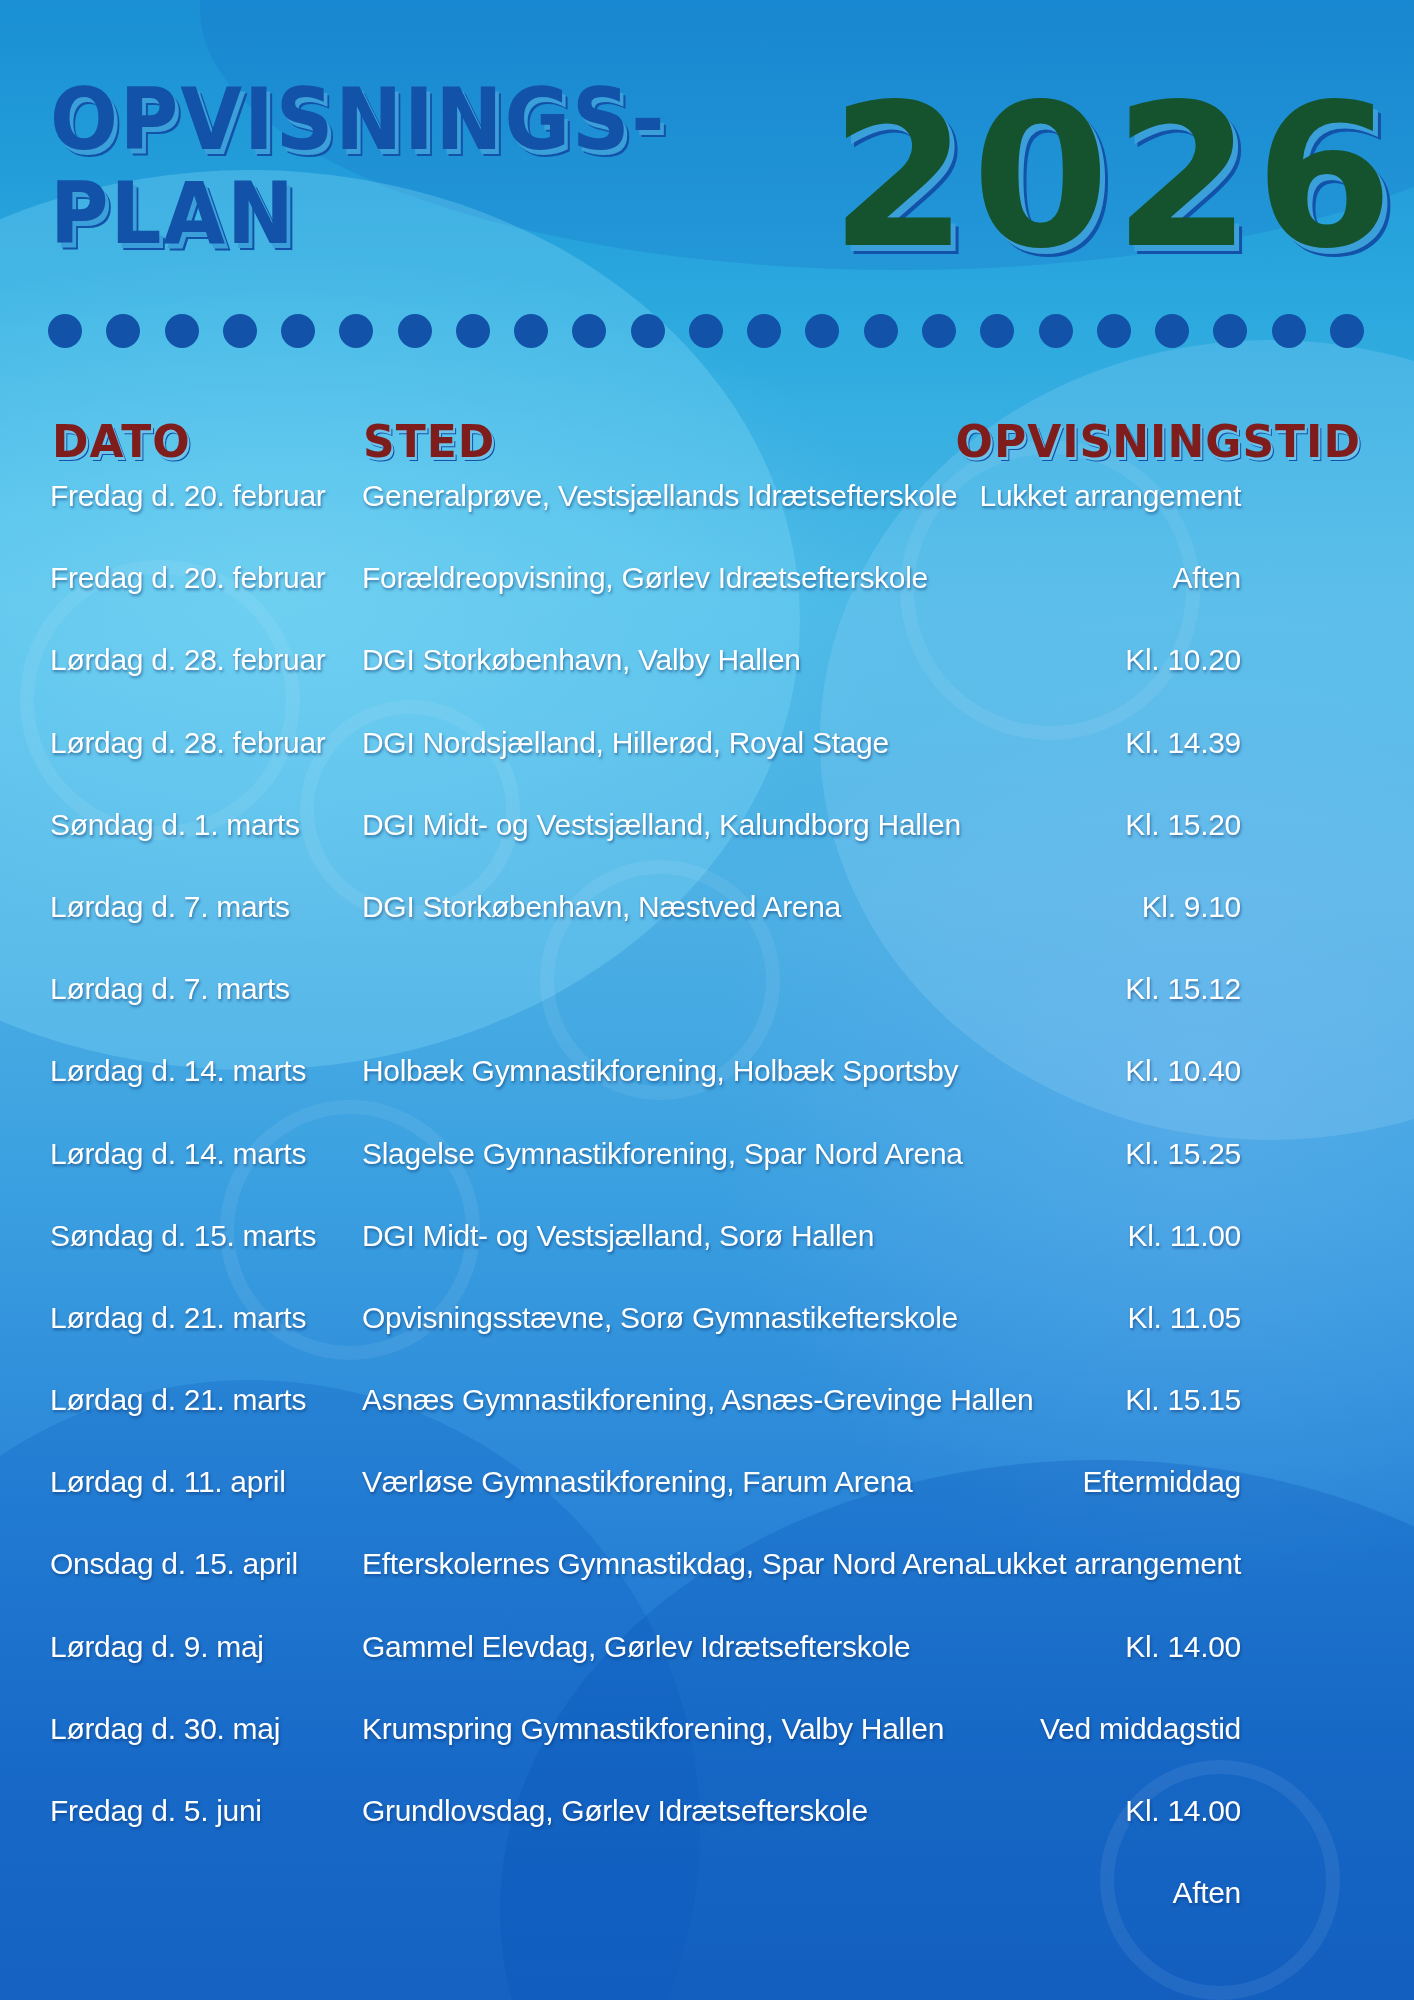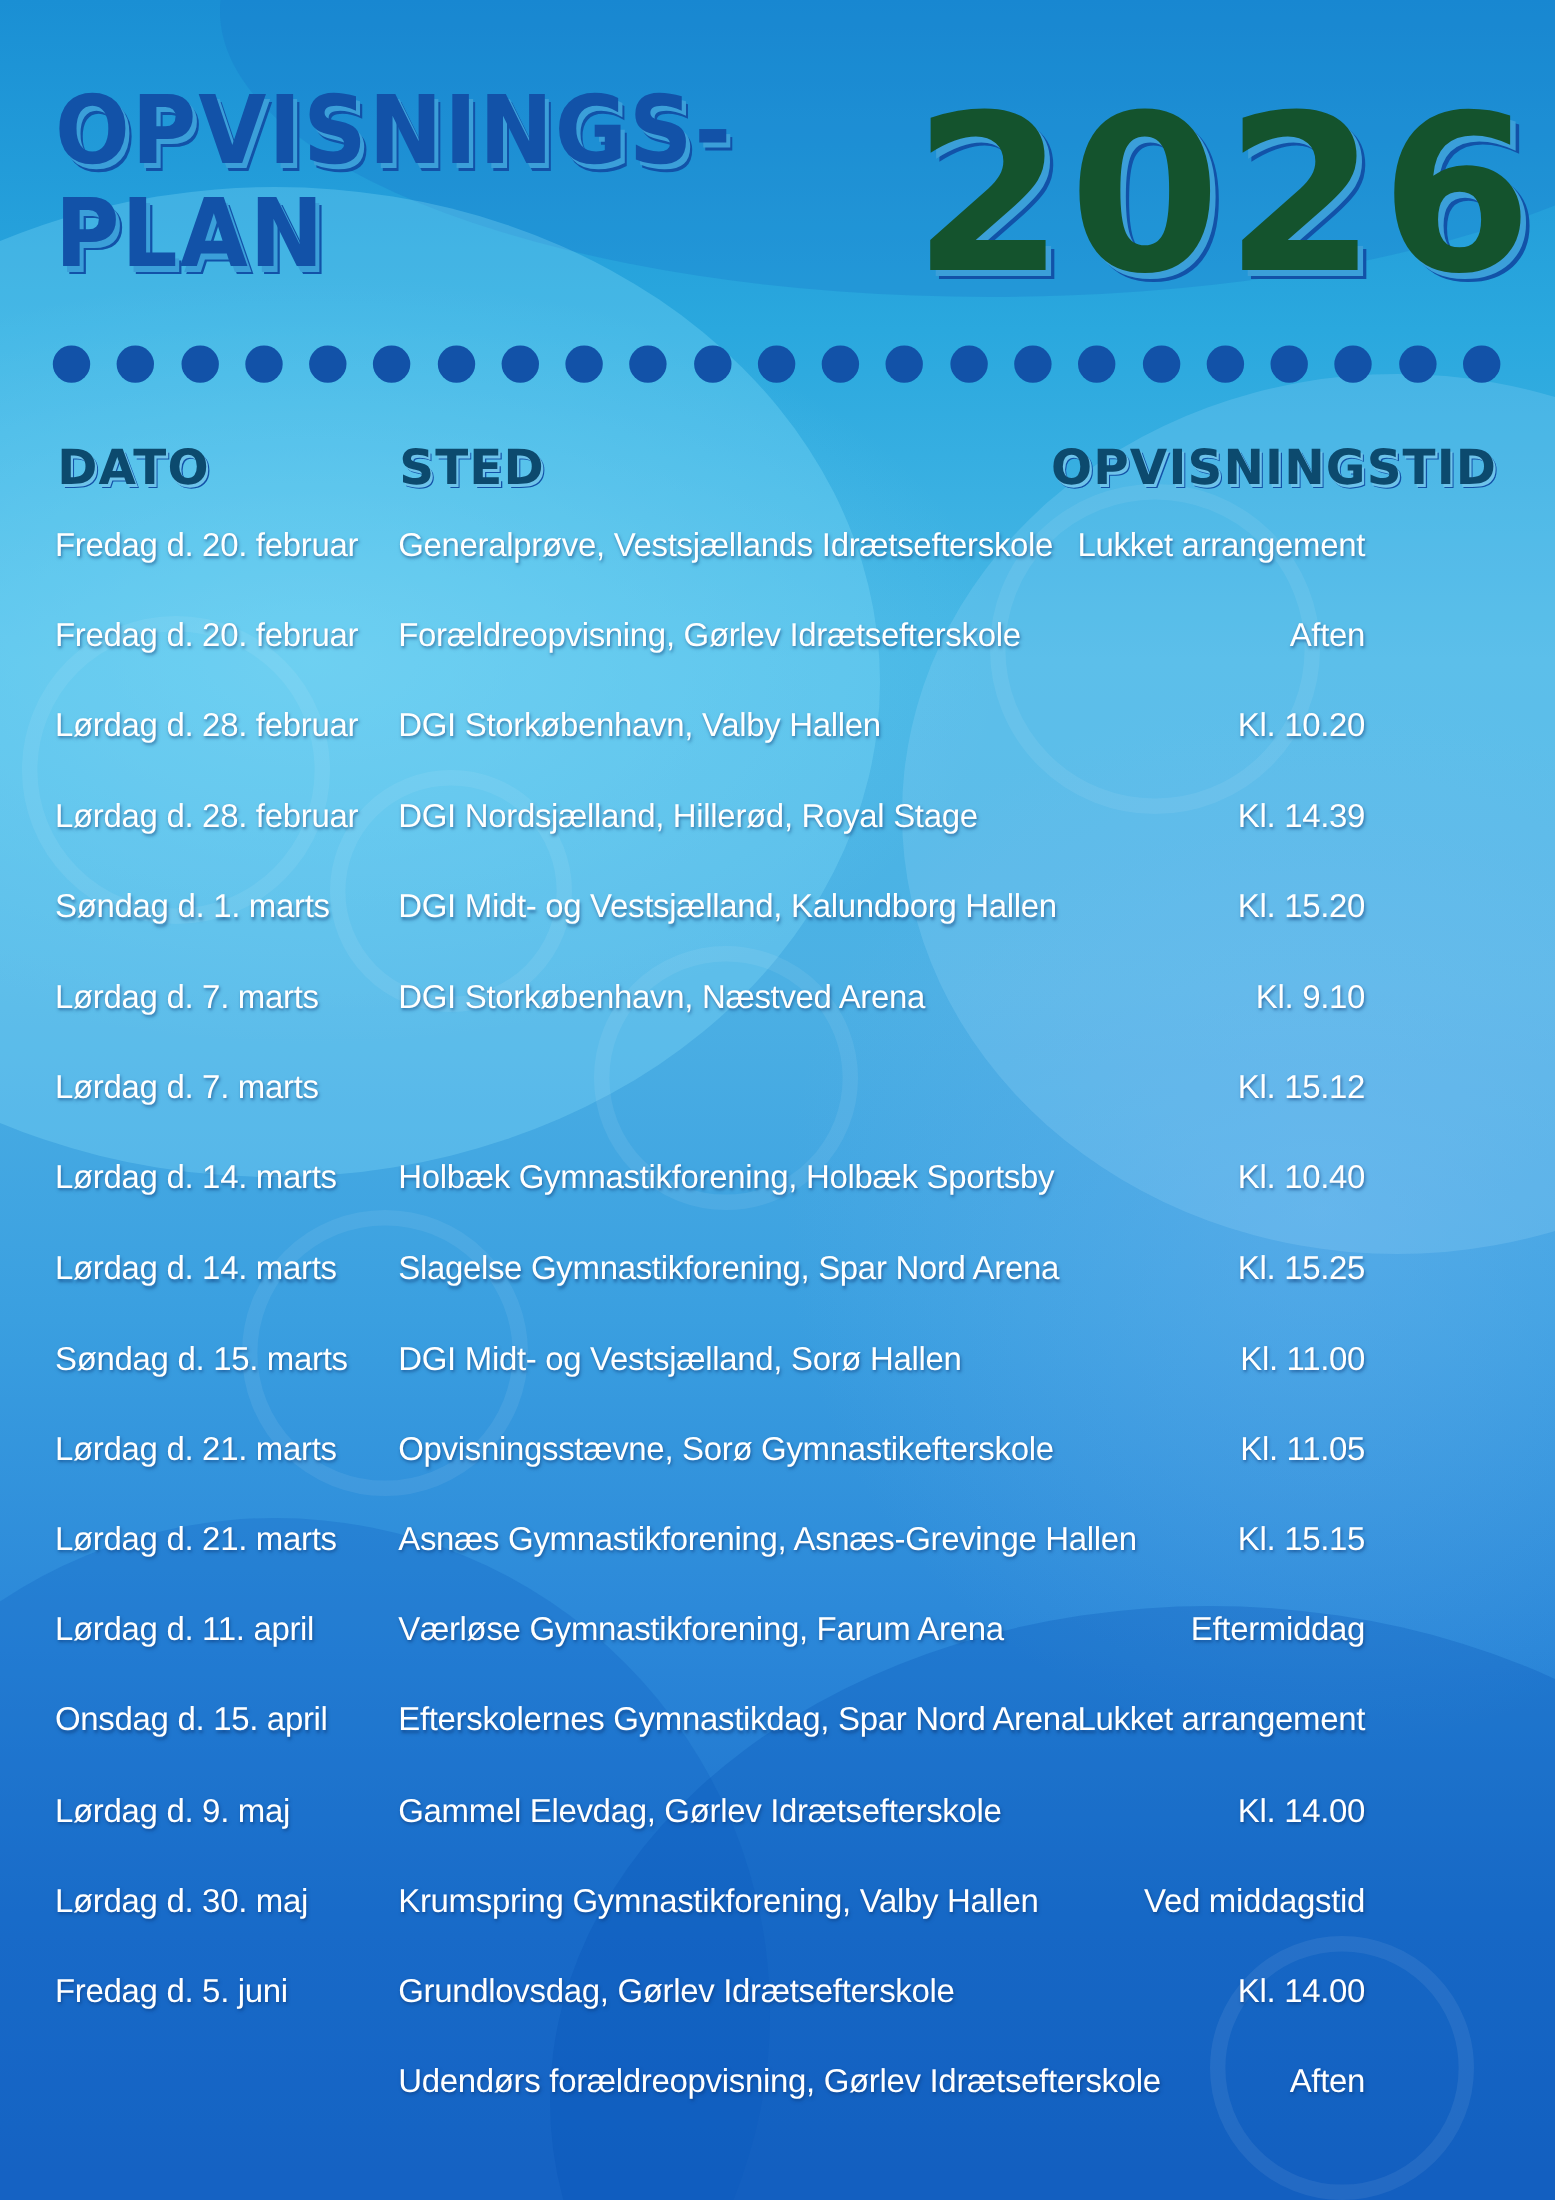--- a/index.html
+++ b/index.html
@@ -37,24 +37,24 @@
       color: #14532d;
       text-shadow: 5px 6px 0 #3b9fd9, 8px 9px 0 #1252a8;
     }
     .dots {
       position: absolute; left: 48px; top: 313px; width: 1316px; height: 36px;
       display: flex; justify-content: space-between; align-items: center;
     }
     .dot { width: 34px; height: 34px; border-radius: 50%; background: #1252a8; }
 
     .col-header {
-      position: absolute; top: 400px;
+      position: absolute; top: 416px;
       font-family: "DejaVu Sans", sans-serif; font-weight: bold;
       font-size: 44px; line-height: 52px; letter-spacing: 1px;
-      color: #0c4a6e; text-transform: uppercase;
+      color: #7f1d1d; text-transform: uppercase;
       text-shadow: 2px 3px 0 #6ec3ea, 3px 4px 0 #1252a8;
     }
     .col-header.h-date { left: 52px; }
     .col-header.h-place { left: 363px; }
     .col-header.h-time { right: 53px; margin-left: 43px; }
 
     .rows { position: absolute; left: 0; top: 468px; width: 1295px; }
     .row { position: relative; height: 82.2px; }
     .cell {
       position: absolute; top: 0;
@@ -201,16 +201,15 @@
       <span class="cell date">Lørdag d. 30. maj</span>
       <span class="cell place">Krumspring Gymnastikforening, Valby Hallen</span>
       <span class="cell time">Ved middagstid</span>
     </div>
   <div class="row">
       <span class="cell date">Fredag d. 5. juni</span>
       <span class="cell place">Grundlovsdag, Gørlev Idrætsefterskole</span>
       <span class="cell time">Kl. 14.00</span>
     </div>
   <div class="row">
-      <span class="cell place">Udendørs forældreopvisning, Gørlev Idrætsefterskole</span>
       <span class="cell time">Aften</span>
     </div>
 </div>
 
 </body></html>

